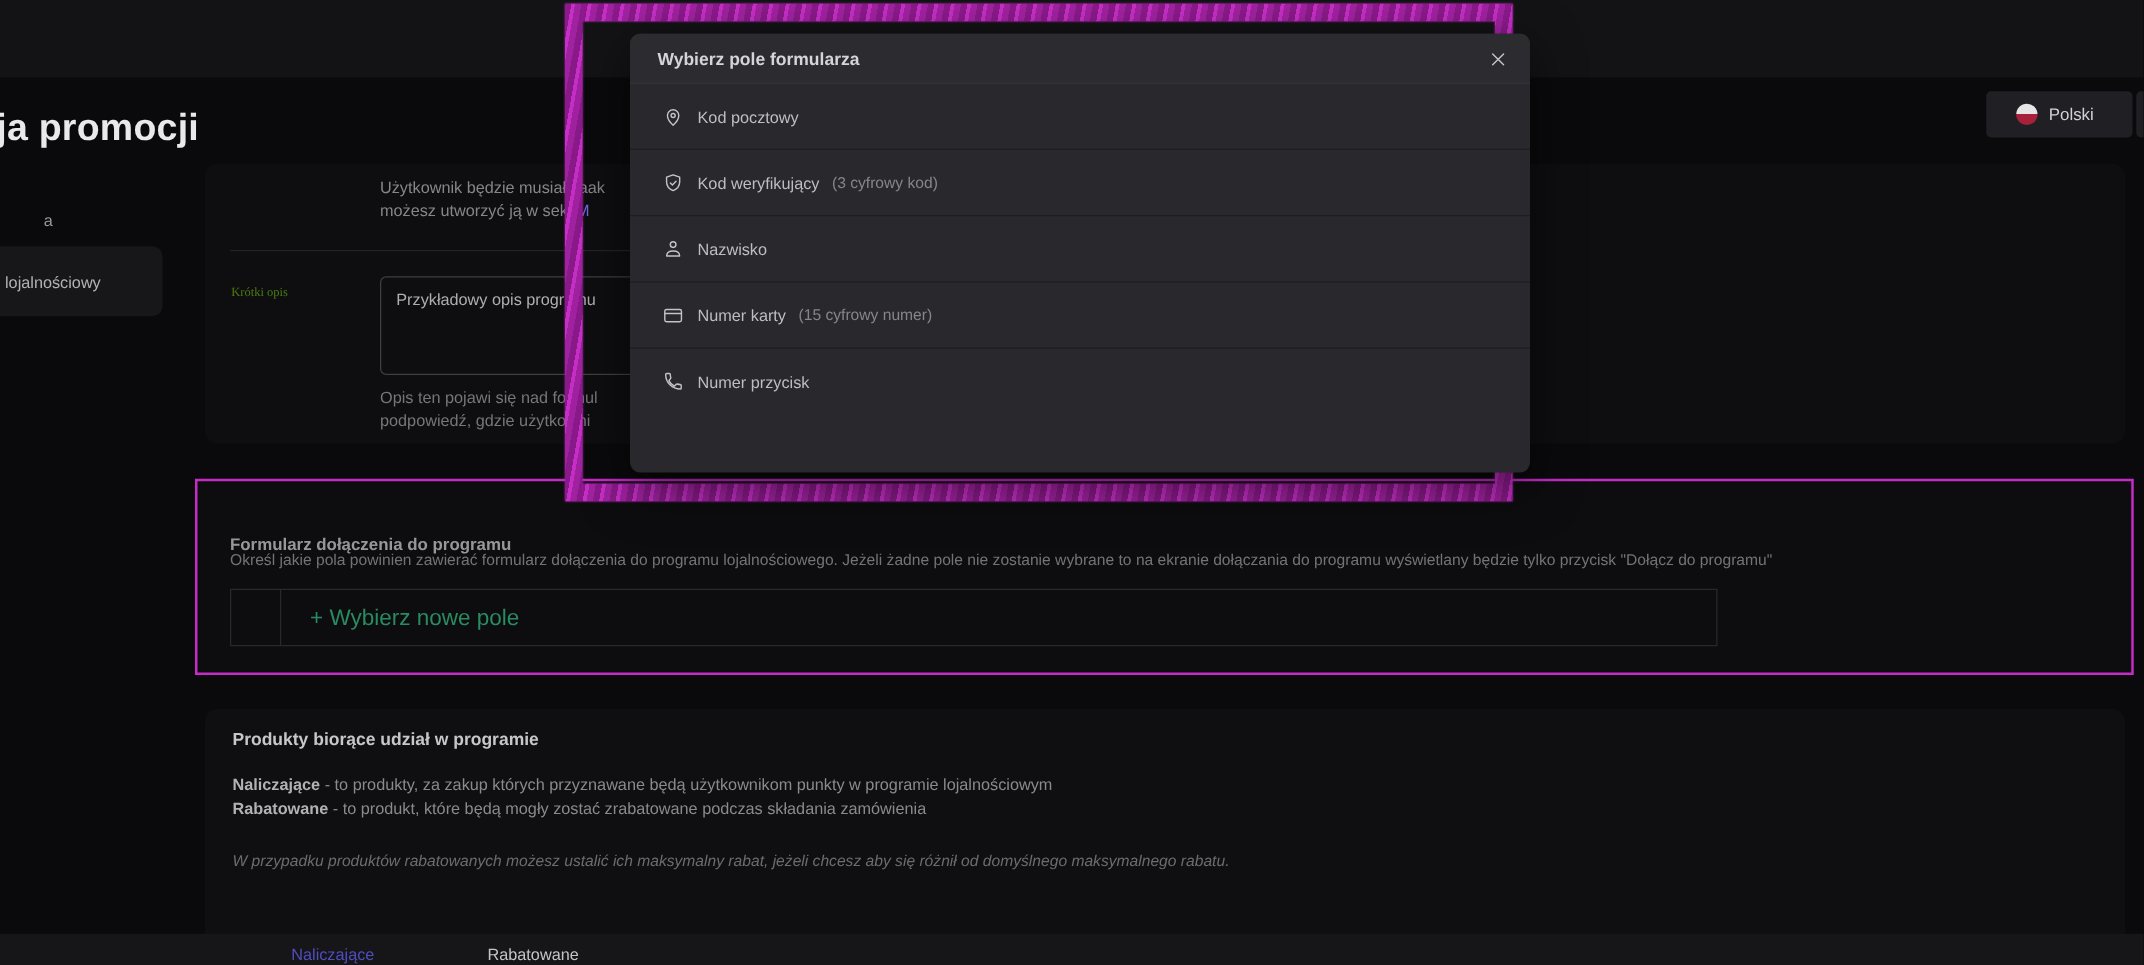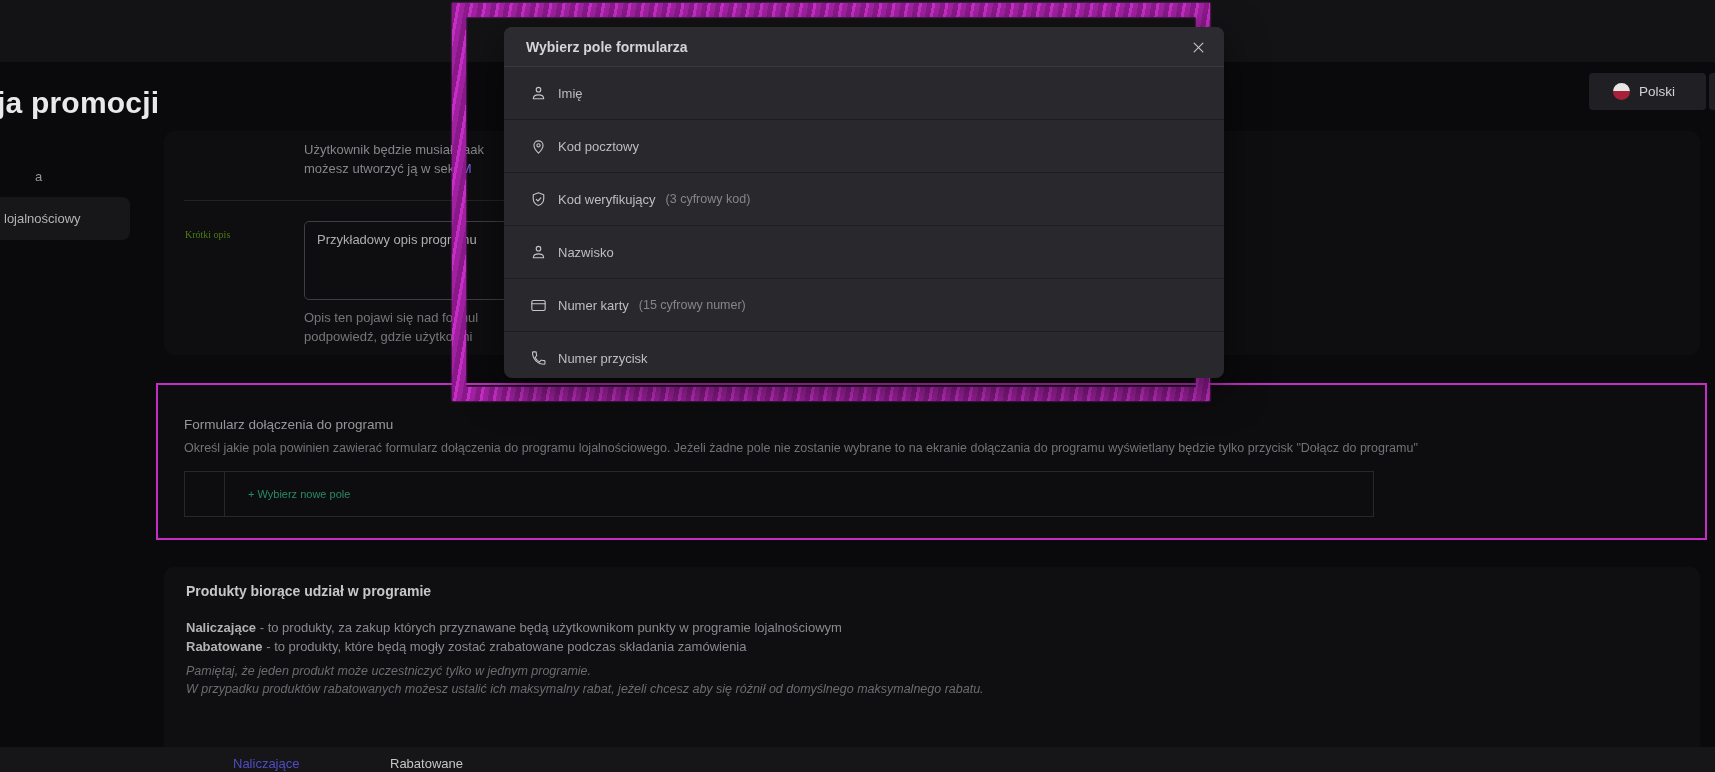--- a/index.html
+++ b/index.html
@@ -18,46 +18,46 @@
   .lang-btn{left:1589px;top:73px;width:117px;height:37px;background:#202024;border-radius:4px;
     display:flex;align-items:center;gap:9px;padding:0 24px;box-sizing:border-box;cursor:pointer;}
   .flag{width:17px;height:17px;border-radius:50%;
     background:linear-gradient(to bottom,#e6e6e6 0 50%,#a62139 50% 100%);flex:0 0 auto;}
   .lang-label{font-size:13.5px;color:#d2d2d5;}
   .chev{width:15px;height:15px;stroke:#b9b9bc;fill:none;stroke-width:2;stroke-linecap:round;stroke-linejoin:round;}
   .edge-btn{left:1709px;top:73px;width:6px;height:37px;background:#202024;border-radius:4px 0 0 4px;}
 
   
   .side-item1{left:35px;top:169px;font-size:13px;color:#97979a;}
-  .side-active{left:0;top:197px;width:130px;height:43px;background:#17171a;border-radius:0 8px 8px 0;
+  .side-active{left:0;top:197px;width:130px;height:56px;background:#17171a;border-radius:0 8px 8px 0;
     display:flex;align-items:center;cursor:pointer;}
   .side-active span{margin-left:4px;font-size:13px;color:#b3b3b6;}
 
   
   .form-card{left:164px;top:131px;width:1536px;height:224px;background:#0e0e11;border-radius:10px;}
   .help1{left:140px;top:11px;font-size:13px;color:#86868a;}
   .help2{left:140px;top:30px;font-size:13px;color:#86868a;}
   .help2 .lnk{color:#6f66e0;}
   .form-divider{left:20px;top:69px;width:1030px;height:1px;background:#232327;}
   .fld-label{left:21px;top:98px;font-size:10px;color:#4d7c0f;font-family:Liberation Serif, serif;}
   .txtarea{left:140px;top:90px;width:436px;height:79px;border:1px solid #3e3e44;border-radius:5px;
     box-sizing:border-box;background:transparent;}
   .txtarea div{padding:10px 12px;font-size:13px;color:#aeaeb2;}
   .help3{left:140px;top:179px;font-size:13px;color:#76767a;}
   .help4{left:140px;top:198px;font-size:13px;color:#76767a;}
 
   
   .join-sec{left:156px;top:383px;width:1551px;height:157px;border:2px solid #c52bc5;
     box-sizing:border-box;background:#0d0d10;}
-  .join-title{left:26px;top:32px;font-size:13.5px;color:#97979b;}
+  .join-title{left:26px;top:43px;font-size:13.5px;color:#97979b;font-weight:bold;}
   .join-desc{left:26px;top:56px;font-size:12.5px;color:#737377;}
   .join-row{left:26px;top:86px;width:1190px;height:46px;border:1px solid #28282c;box-sizing:border-box;
     display:flex;align-items:center;}
   .join-row .cell0{width:40px;height:100%;border-right:1px solid #28282c;box-sizing:border-box;}
-  .add-field{margin-left:23px;font-size:11px;color:#2a8a61;cursor:pointer;}
+  .add-field{margin-left:23px;font-size:18px;color:#2a8a61;cursor:pointer;}
 
   
   .prod-card{left:164px;top:567px;width:1536px;height:205px;background:#0f0f12;border-radius:10px 10px 0 0;}
   .prod-title{left:22px;top:16px;font-size:14px;font-weight:bold;color:#c7c7ca;}
   .def{left:22px;font-size:13px;color:#8a8a8e;}
   .def b{color:#b2b2b5;}
   .d1{top:53px;} .d2{top:72px;}
   .note{left:22px;font-size:12.5px;font-style:italic;color:#6c6c70;}
   .n1{top:97px;} .n2{top:115px;}
 
@@ -148,22 +148,21 @@
   <div class="abs join-desc">Określ jakie pola powinien zawierać formularz dołączenia do programu lojalnościowego. Jeżeli żadne pole nie zostanie wybrane to na ekranie dołączania do programu wyświetlany będzie tylko przycisk "Dołącz do programu"</div>
   <div class="abs join-row">
     <div class="cell0"></div>
     <span class="add-field">+ Wybierz nowe pole</span>
   </div>
 </div>
 
 <div class="abs prod-card">
   <div class="abs prod-title">Produkty biorące udział w programie</div>
   <div class="abs def d1"><b>Naliczające</b><span> - to produkty, za zakup których przyznawane będą użytkownikom punkty w programie lojalnościowym</span></div>
-  <div class="abs def d2"><b>Rabatowane</b><span> - to produkty, które będą mogły zostać zrabatowane podczas składania zamówienia</span></div>
-  <div class="abs note n1">Pamiętaj, że jeden produkt może uczestniczyć tylko w jednym programie.</div>
+  <div class="abs def d2"><b>Rabatowane</b><span> - to produkt, które będą mogły zostać zrabatowane podczas składania zamówienia</span></div>
   <div class="abs note n2">W przypadku produktów rabatowanych możesz ustalić ich maksymalny rabat, jeżeli chcesz aby się różnił od domyślnego maksymalnego rabatu.</div>
 </div>
 
 <div class="abs bottom-bar">
   <span class="abs tab1">Naliczające</span>
   <span class="abs tab2">Rabatowane</span>
 </div>
 
 <div class="abs scribble"></div>
 
@@ -172,27 +171,20 @@
     <span class="modal-title">Wybierz pole formularza</span>
     <span class="modal-close">
       <svg viewBox="0 0 24 24">
           <line x1="5" y1="5" x2="19" y2="19"></line>
           <line x1="19" y1="5" x2="5" y2="19"></line>
         </svg>
     </span>
   </div>
   <div class="mrow">
     <svg class="micon">
-        <use href="#person-icon"></use>
-      </svg>
-    <span class="mlabel">Imię</span>
-    <span class="mhint"></span>
-  </div>
-  <div class="mrow">
-    <svg class="micon">
         <use href="#map-pin-icon"></use>
       </svg>
     <span class="mlabel">Kod pocztowy</span>
     <span class="mhint"></span>
   </div>
   <div class="mrow">
     <svg class="micon">
         <use href="#shield-check-icon"></use>
       </svg>
     <span class="mlabel">Kod weryfikujący</span>

